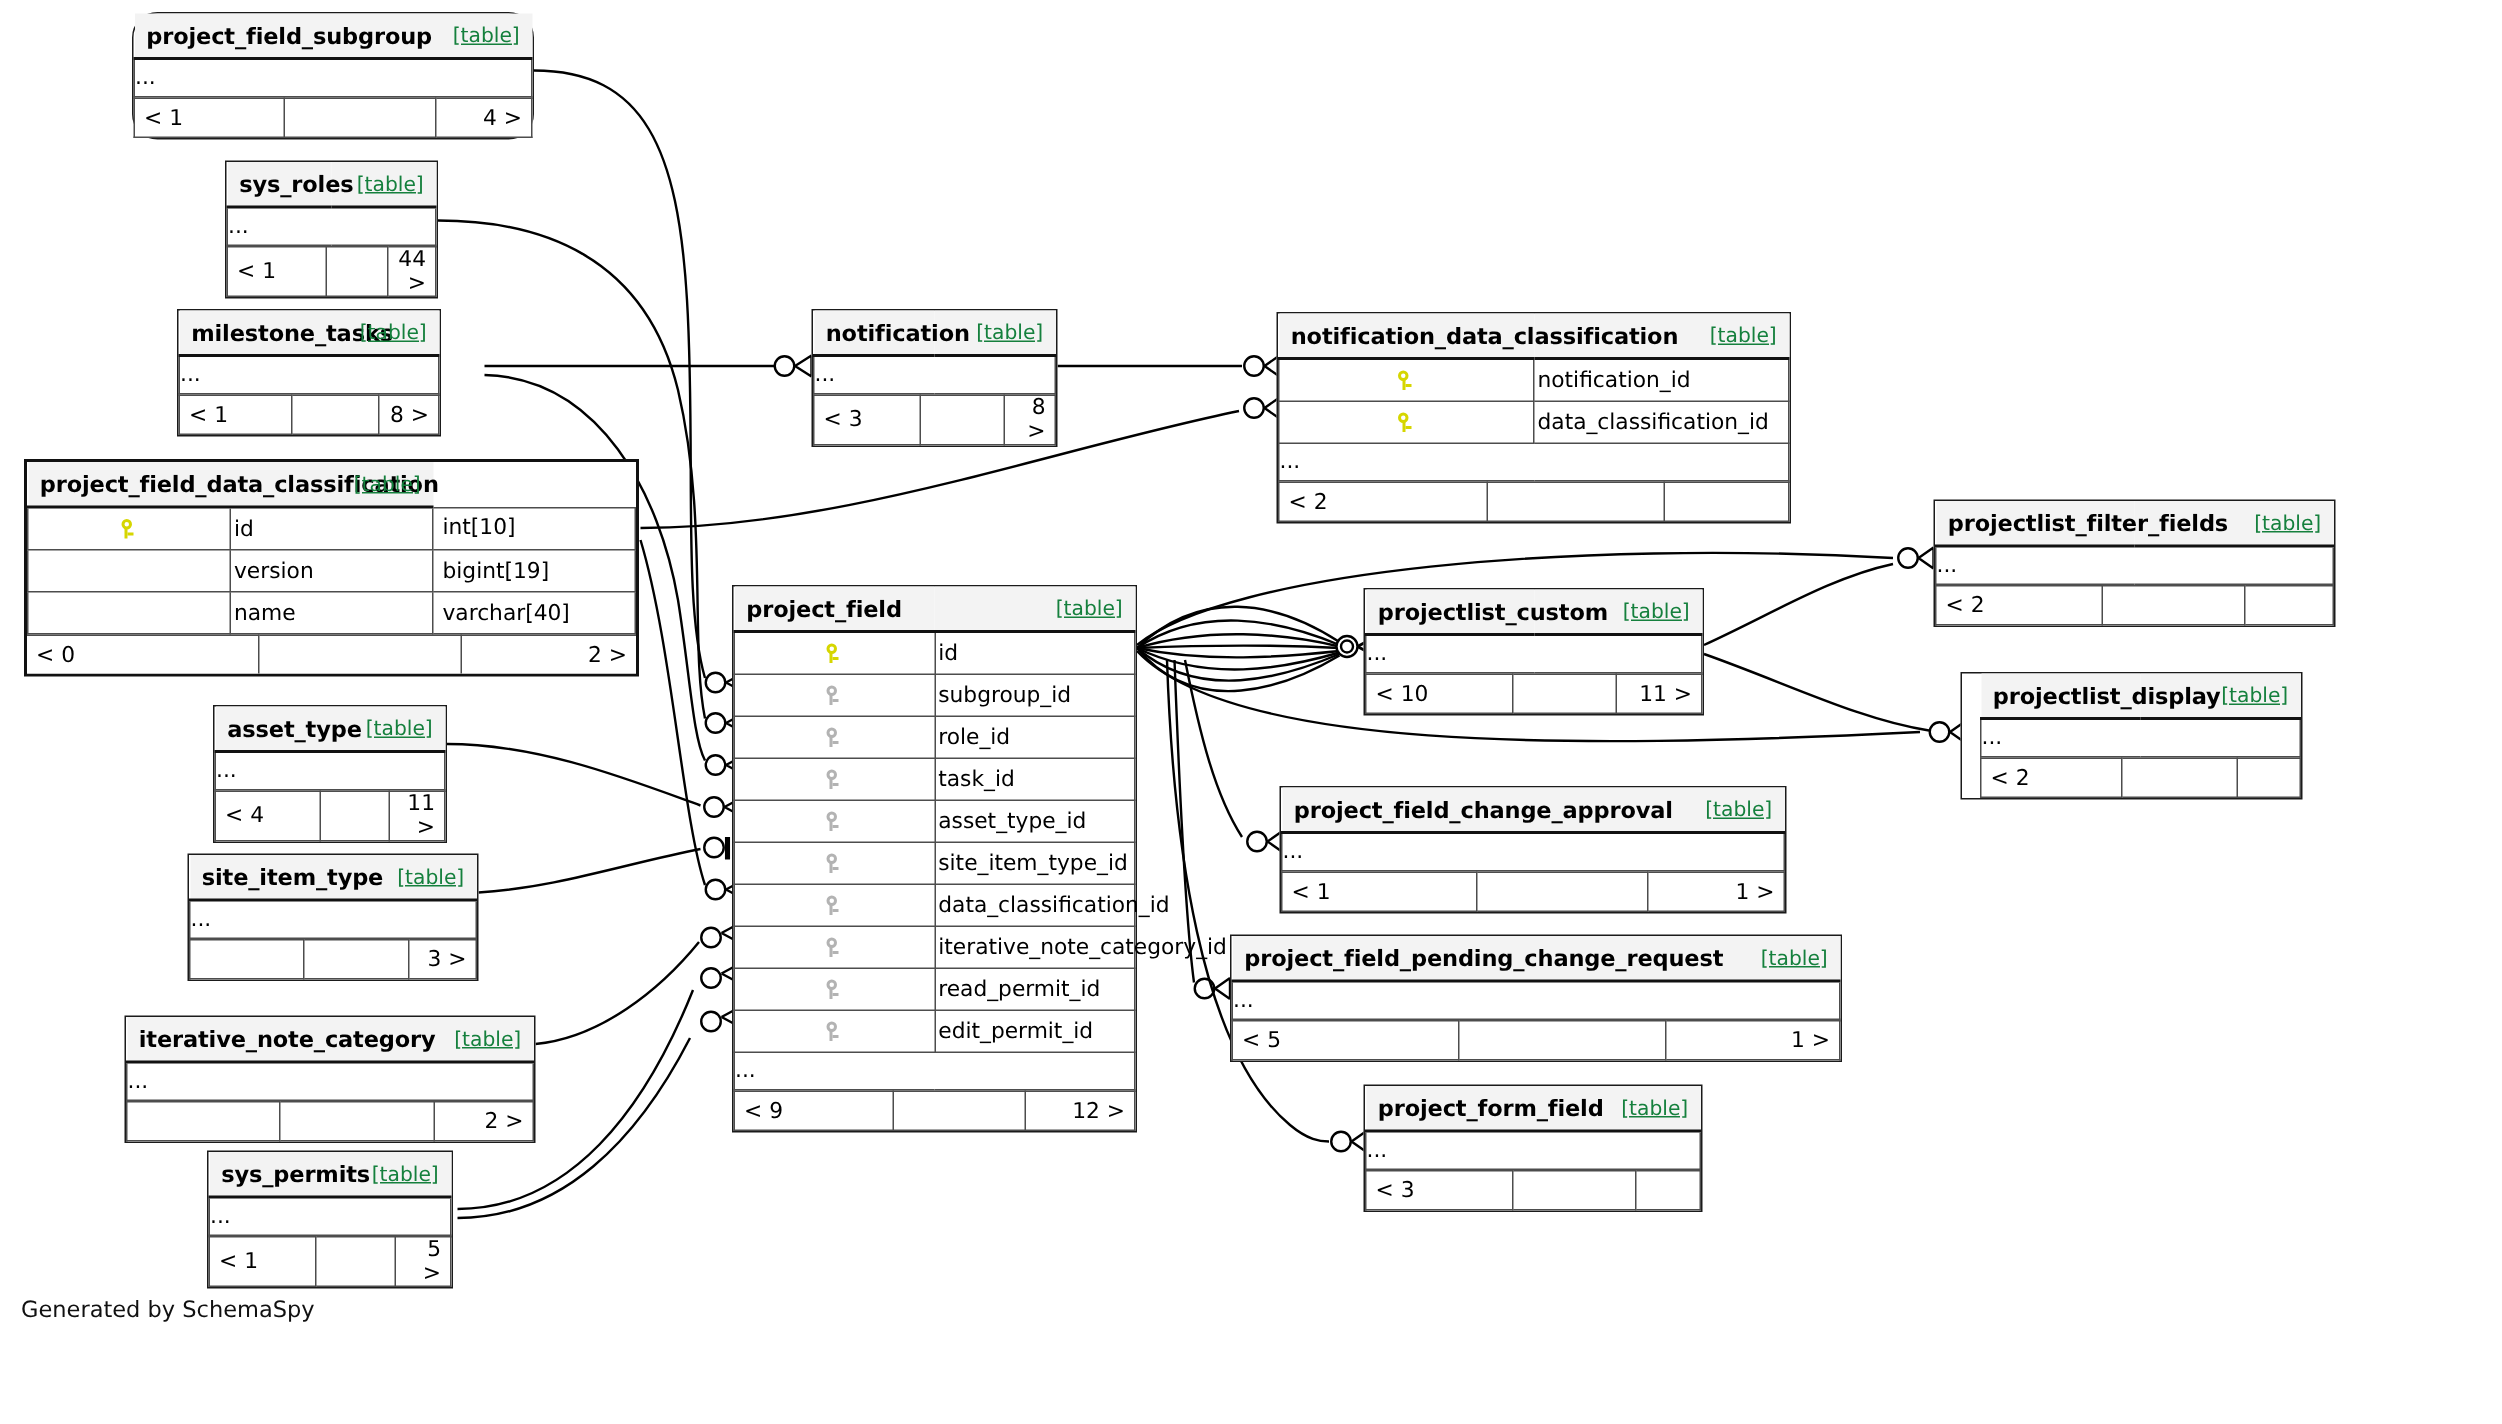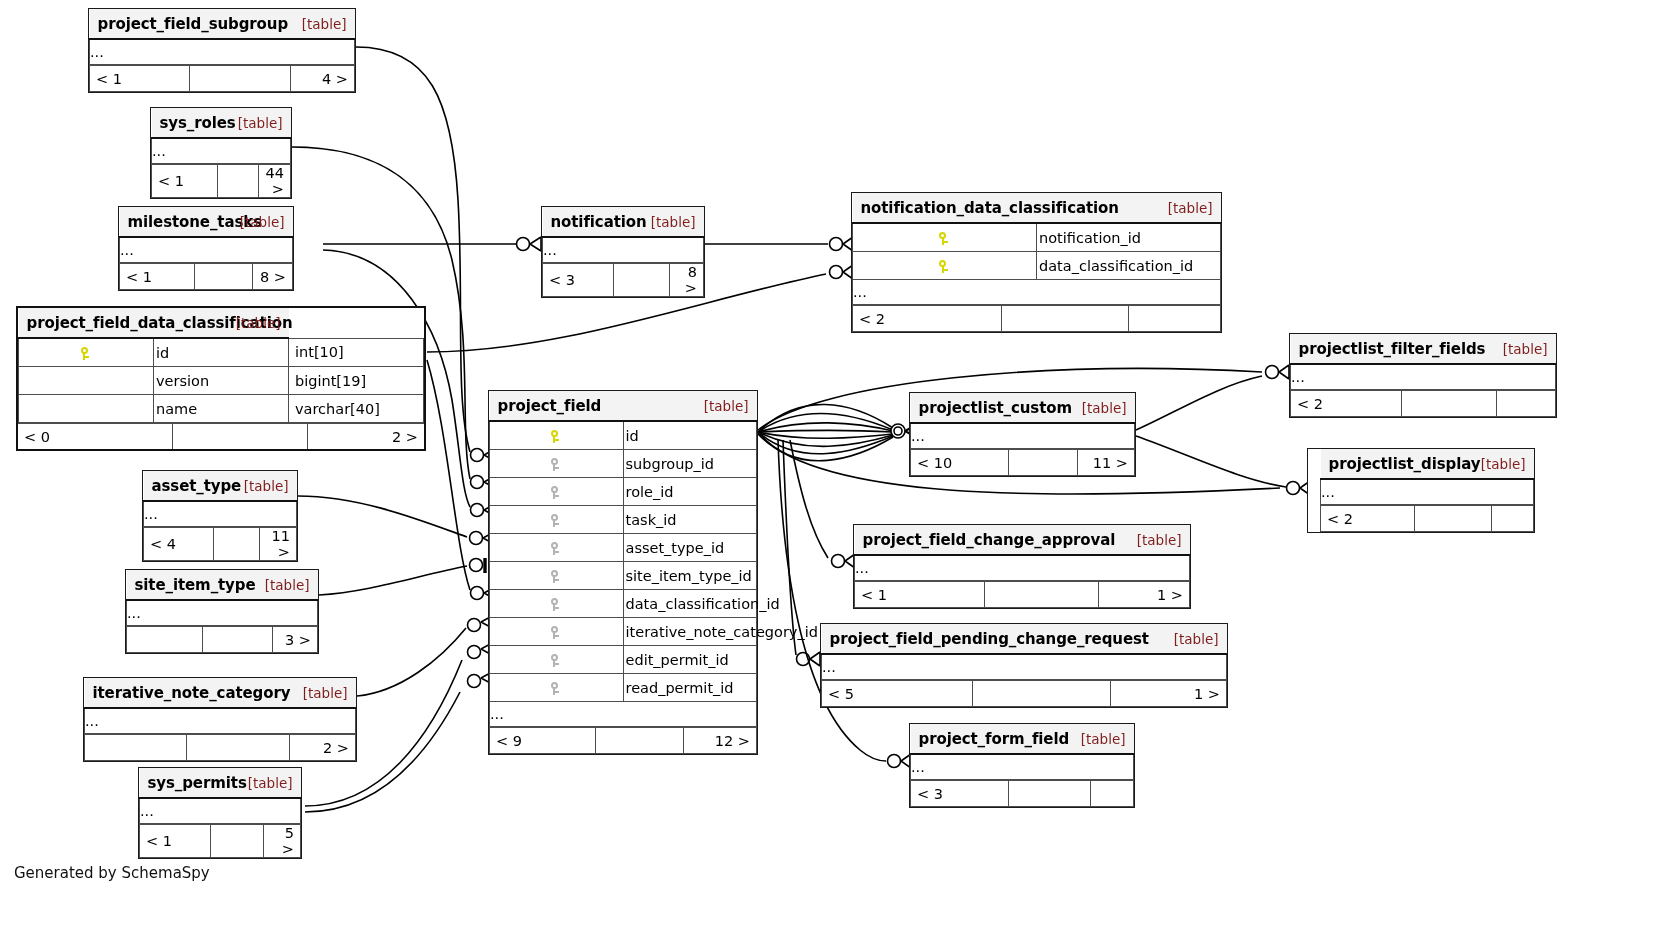--- a/index.html
+++ b/index.html
@@ -11,21 +11,21 @@
   .tbl{position:absolute;background:#ffffff;border:1px solid #1a1a1a;
        box-sizing:border-box;}
   .tbl.thick{border:2px solid #111111;}
   .tbl table{border-collapse:collapse;width:100%;table-layout:fixed;}
   .tbl td{border:1px solid #4d4d4d;padding:0;background:#ffffff;
           font-size:14.5px;color:#000;height:27px;vertical-align:middle;}
 
   .hdr td{background:#f3f3f3;border:none;border-bottom:2px solid #111;
           height:29px;padding:0 8px;}
   .hdr .name{font-weight:bold;font-size:15px;letter-spacing:-.1px;}
-  .hdr .tag{font-size:13.5px;text-align:right;font-weight:normal;color:#7f1d1d;}
+  .hdr .tag{font-size:13.5px;text-align:right;font-weight:normal;color:#15803d;text-decoration:underline;}
 
   .col td{padding:0 6px;}
   .col .kcell{width:26px;text-align:center;padding:0;}
   .col .cname{padding-left:2px;font-size:14.5px;}
   .col .ctype{padding-left:6px;font-size:14.5px;}
 
   .dots{padding:0 6px;font-size:14.5px;line-height:16px;color:#000;}
   .dots-row td{height:24px;}
 
   .foot td{height:25px;font-size:14.5px;padding:0 6px;}
@@ -143,21 +143,21 @@
       <path d="M783,440 C786,520 790,610 796,655"></path>
       <circle cx="803" cy="659" r="6.5" fill="#fff"></circle>
       <path d="M810,659 L820,652 M810,659 L820,666 M820,652 L820,666"></path>
 
       <path d="M778,440 C782,560 800,700 860,750 C872,760 880,761 886,761"></path>
       <circle cx="894" cy="761" r="6.5" fill="#fff"></circle>
       <path d="M901,761 L911,754 M901,761 L911,768 M911,754 L911,768"></path>
     </g>
   </svg>
 
-  <div class="tbl" style="left:88px;top:8px;width:268px;">
+  <div class="tbl" style="left:88px;top:8px;width:268px;border-radius:17px;">
     <table>
       <tbody>
           <tr class="hdr">
         <td class="name">project_field_subgroup</td>
         <td class="tag">[table]</td>
       </tr>
       <tr class="dots-row">
         <td class="dots" colspan="2">...</td>
       </tr>
     </tbody>
@@ -235,21 +235,21 @@
       <tbody>
           <tr>
         <td class="l" style="width:36%">&lt; 3</td>
         <td class="c" style="width:27%"></td>
         <td class="r">8 &gt;</td>
       </tr>
     </tbody>
       </table>
   </div>
 
-  <div class="tbl" style="left:851px;top:192px;width:371px;">
+  <div class="tbl" style="left:851px;top:208px;width:343px;">
     <table>
       <tbody>
           <tr class="hdr">
         <td class="name">notification_data_classification</td>
         <td class="tag">[table]</td>
       </tr>
       <tr class="col">
         <td class="kcell">
           <span class="key pk"><i class="head"></i><i class="shaft"></i><i class="tooth"></i></span>
         </td>
@@ -389,27 +389,27 @@
       <tr class="col">
         <td class="kcell">
           <span class="key fk"><i class="head"></i><i class="shaft"></i><i class="tooth"></i></span>
         </td>
         <td class="cname">iterative_note_category_id</td>
       </tr>
       <tr class="col">
         <td class="kcell">
           <span class="key fk"><i class="head"></i><i class="shaft"></i><i class="tooth"></i></span>
         </td>
+        <td class="cname">read_permit_id</td>
+      </tr>
+      <tr class="col">
+        <td class="kcell">
+          <span class="key fk"><i class="head"></i><i class="shaft"></i><i class="tooth"></i></span>
+        </td>
         <td class="cname">edit_permit_id</td>
-      </tr>
-      <tr class="col">
-        <td class="kcell">
-          <span class="key fk"><i class="head"></i><i class="shaft"></i><i class="tooth"></i></span>
-        </td>
-        <td class="cname">read_permit_id</td>
       </tr>
       <tr class="dots-row">
         <td class="dots" colspan="2">...</td>
       </tr>
     </tbody>
       </table>
     <table class="foot">
       <tbody>
           <tr>
         <td class="l" style="width:35%">&lt; 9</td>

